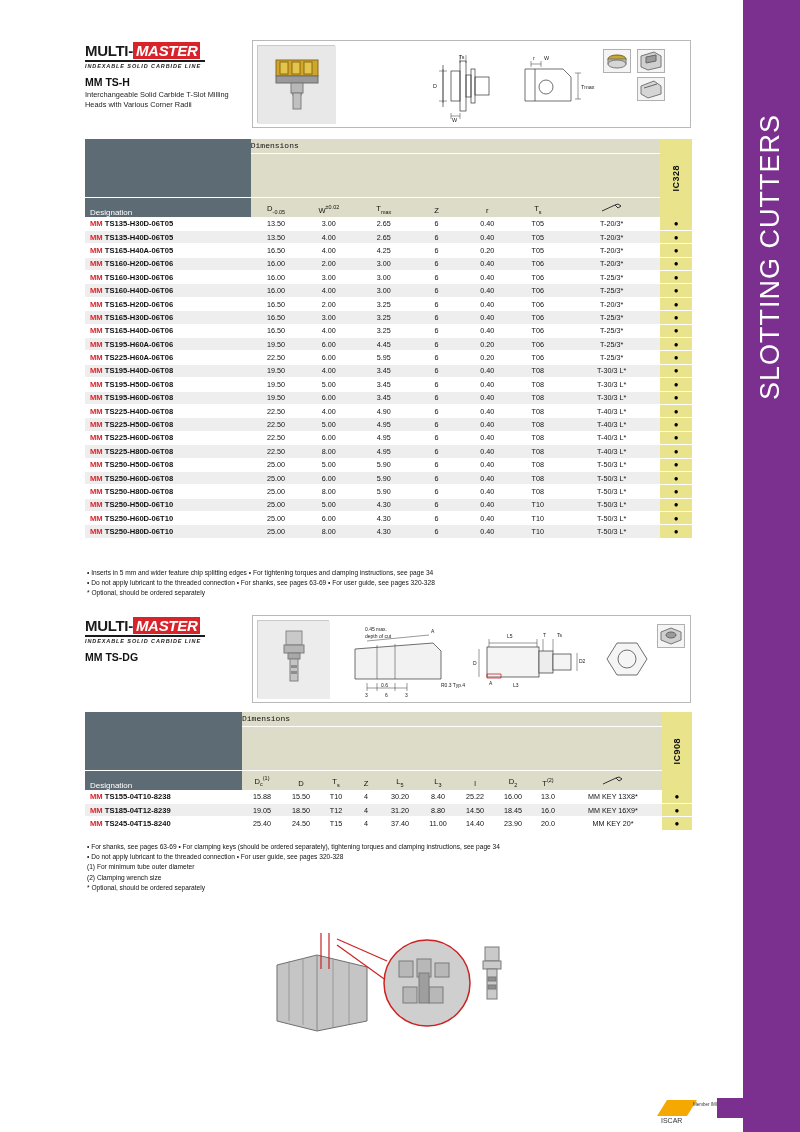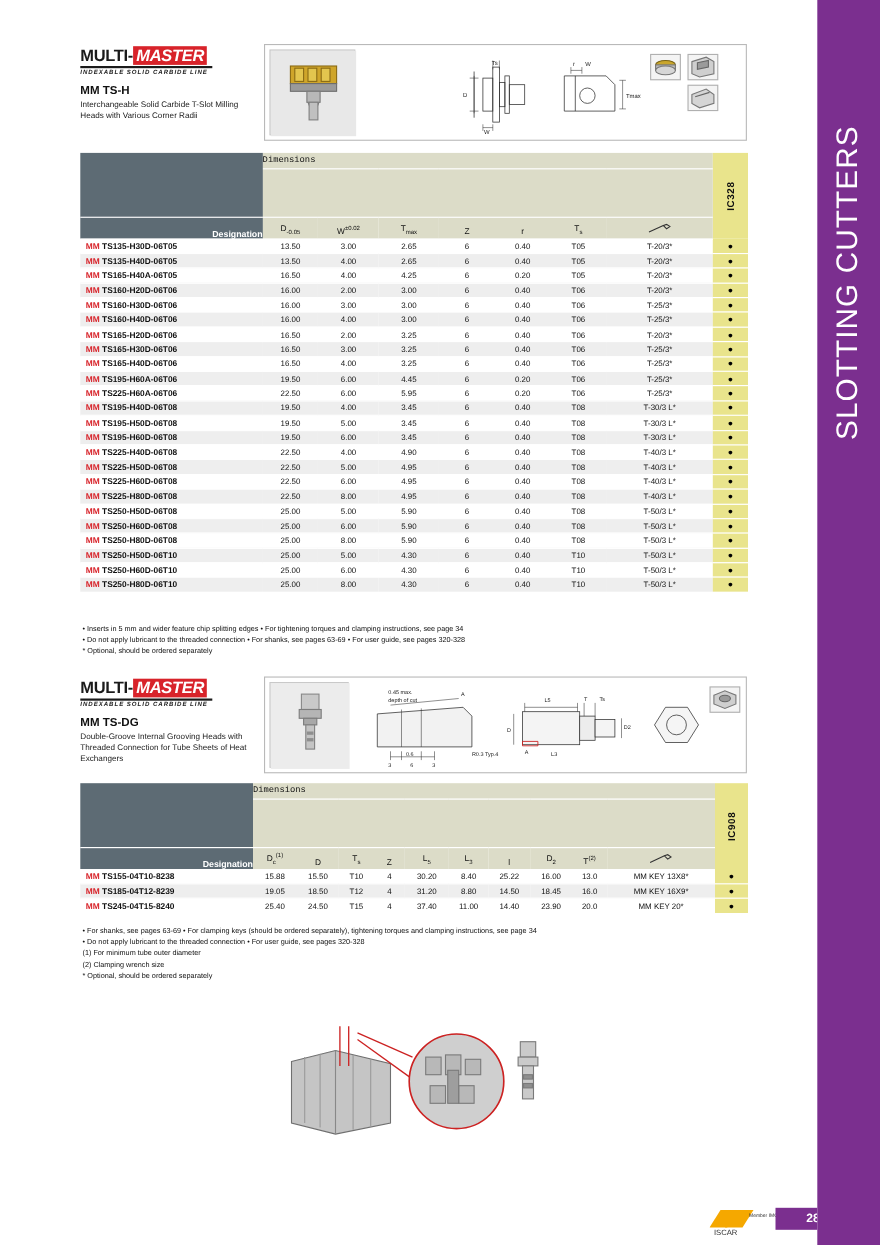--- a/index.html
+++ b/index.html
@@ -21,21 +21,21 @@
     transform: rotate(-90deg);
     transform-origin: left top;
     left: 12px; top: 400px;
     color:#ffffff;
     font-size:27px;
     letter-spacing:1px;
     white-space:nowrap;
     font-weight:400;
   }
   .page {
-    position:absolute; left:0; top:0; width:780px; height:1132px;
+    position:absolute; left:12px; top:0; width:780px; height:1132px;
   }
 
   
   .logo-wrap { position:absolute; }
   .mm-logo {
     font-size:15px; font-weight:bold; letter-spacing:-0.3px; white-space:nowrap;
   }
   .mm-logo .multi { color:#1b1b1b; }
   .mm-logo .master {
     background:#d8232a; color:#ffffff; padding:0 3px; font-style:italic;
@@ -65,22 +65,22 @@
     position:absolute;
     border-collapse:collapse;
     font-size:7.2px;
   }
   table.spec td, table.spec th { padding:0; }
   .hdr-dim {
     background:#dcdcc8; color:#111; font-size:8px; 
     font-weight:normal; height:18px;font-family:Liberation Mono, monospace;
   }
   .hdr-desig {
-    background:#5d6b74; color:#ffffff; font-weight:bold; font-size:8px;
-    text-align:right; padding-left:5px !important; vertical-align:bottom;margin-left:28px;
+    background:#5d6b74; color:#ffffff; font-weight:normal; font-size:8px;
+    text-align:left; padding-left:5px !important; vertical-align:bottom;margin-left:28px;
   }
   .hdr-blank-grey { background:#5d6b74; }
   .hdr-col {
     background:#dcdcc8; color:#111; font-size:7.6px; text-align:center;
     vertical-align:bottom; padding-bottom:2px !important; font-weight:normal;
   }
   .grade-col {
     background:#e9e48c; color:#111; font-weight:bold; text-align:center;
     vertical-align:bottom;
   }
@@ -511,21 +511,20 @@
     <div>*    Optional, should be ordered separately</div>
   </div>
 
   <div class="logo-wrap" style="left:73px; top:617px;">
     <div class="mm-logo">
       <span class="multi">MULTI-</span><span class="master">MASTER</span>
     </div>
     <div class="mm-rule"></div>
     <div class="mm-sub">INDEXABLE SOLID CARBIDE LINE</div>
     <div class="prod-code">MM TS-DG</div>
-    <div class="prod-desc">Double-Groove Internal Grooving Heads with Threaded Connection for Tube Sheets of Heat Exchangers</div>
   </div>
 
   <div class="illus-box" style="left:240px; top:615px; width:439px; height:88px;">
     <div class="illus-inner-box" style="left:4px; top:4px; width:72px; height:78px; background:#ececec;">
       <svg width="72" height="78" viewBox="0 0 72 78">
         <rect x="0" y="0" width="72" height="78" fill="#ececec"></rect>
         <rect x="28" y="10" width="16" height="14" fill="#c9c9c9" stroke="#888"></rect>
         <rect x="26" y="24" width="20" height="8" fill="#b5b5b5" stroke="#7c7c7c"></rect>
         <rect x="30" y="32" width="12" height="6" fill="#a8a8a8" stroke="#7c7c7c"></rect>
         <rect x="32" y="38" width="8" height="22" fill="#c4c4c4" stroke="#808080"></rect>

